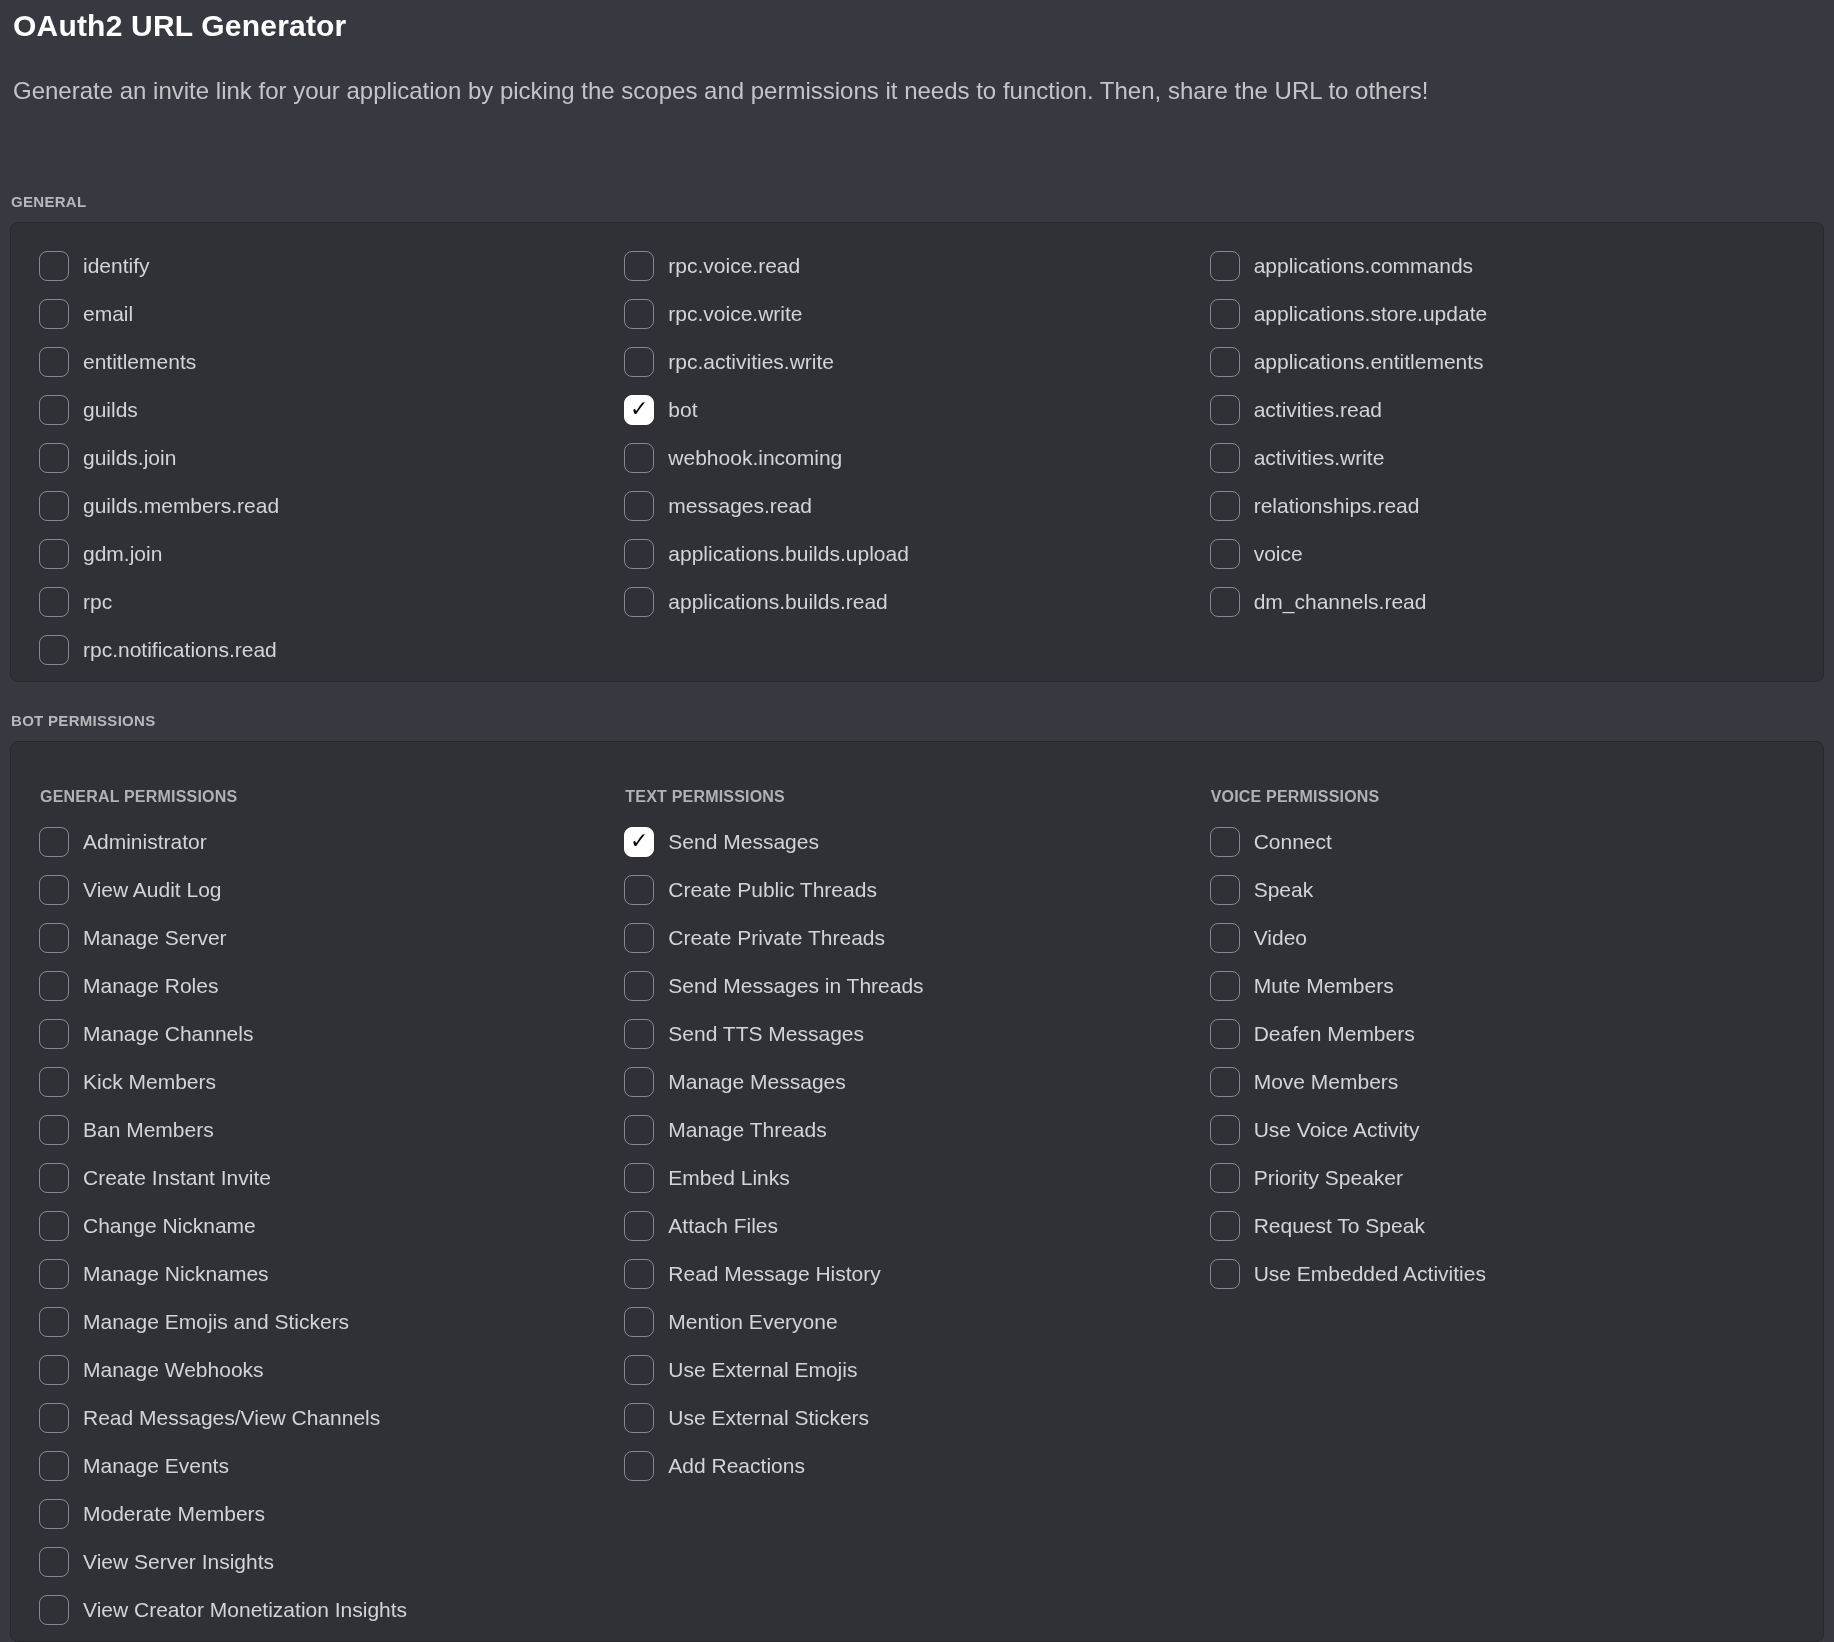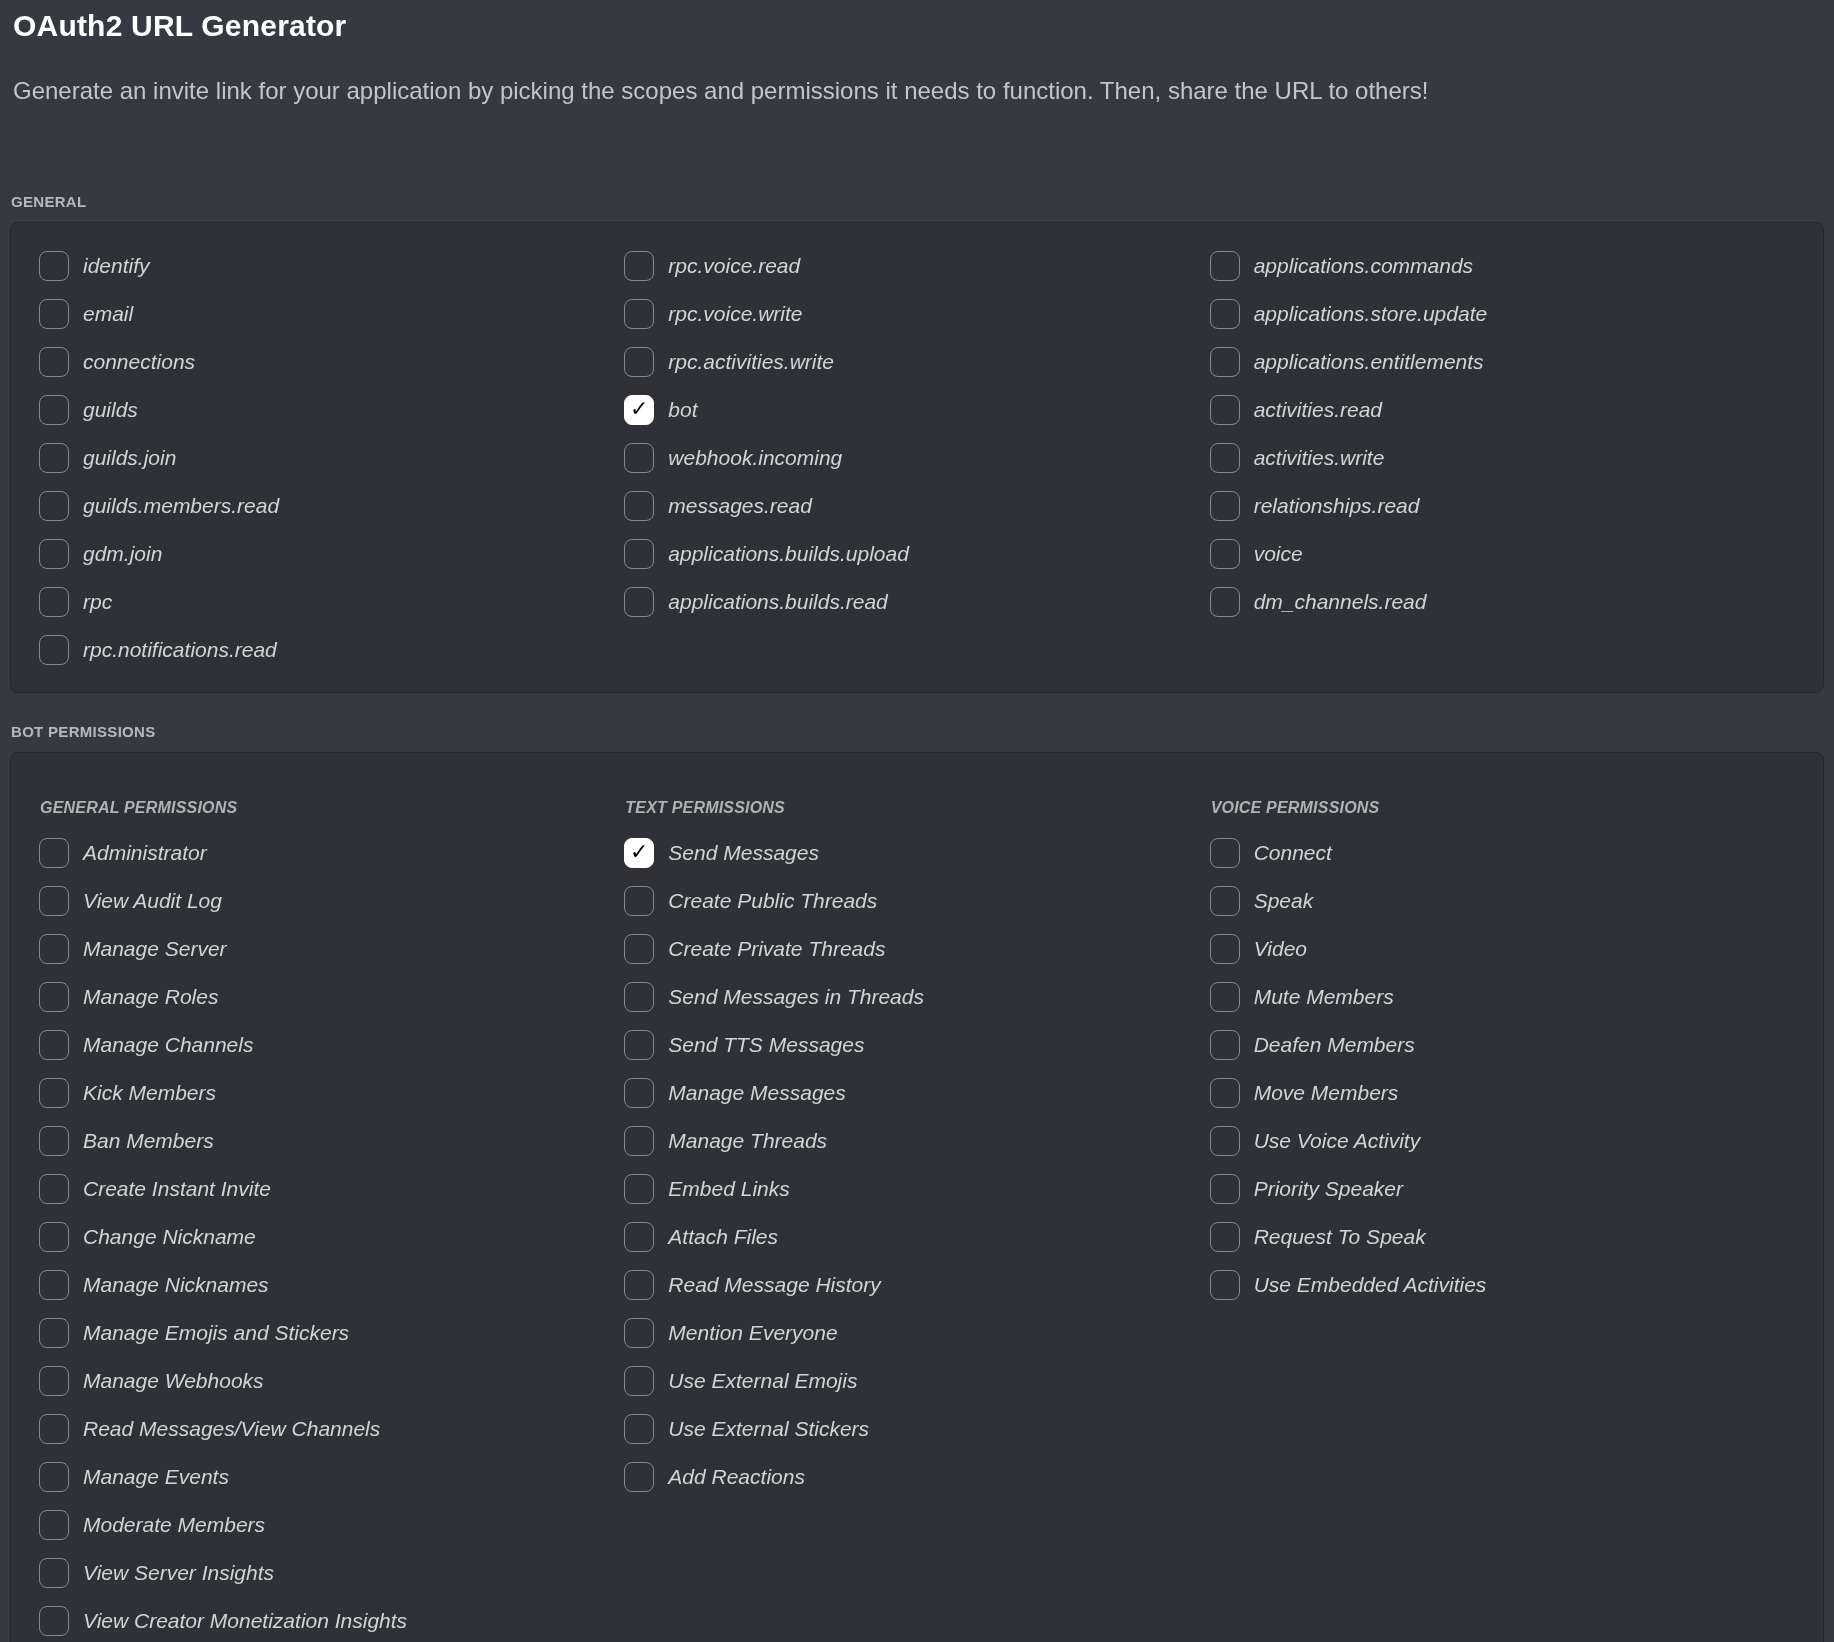--- a/index.html
+++ b/index.html
@@ -34,22 +34,21 @@
     letter-spacing: 0.3px;
     line-height: 20px;
     margin: 86px 0 10px 1px;
   }
   .section-label.second { margin-top: 29px; }
 
   .panel {
     background: var(--panel-bg, #2f3136);
     border: 1px solid var(--panel-border, #25272b);
     border-radius: 8px;
-    padding: 28px 28px 27px 28px;
-    font-style: italic;
+    padding: 28px 28px 16px 28px;
   }
   .columns {
     display: grid;
     grid-template-columns: 1fr 1fr 1fr;
     align-items: start;
   }
   .col-header {
     color: var(--col-header-color, #b0b2b5);
     font-size: 16px;
     font-weight: bold;
@@ -108,21 +107,21 @@
           <div class="checkbox-row">
             <span class="checkbox"></span>
             <span class="row-label">identify</span>
           </div>
           <div class="checkbox-row">
             <span class="checkbox"></span>
             <span class="row-label">email</span>
           </div>
           <div class="checkbox-row">
             <span class="checkbox"></span>
-            <span class="row-label">connections</span>
+            <span class="row-label">entitlements</span>
           </div>
           <div class="checkbox-row">
             <span class="checkbox"></span>
             <span class="row-label">guilds</span>
           </div>
           <div class="checkbox-row">
             <span class="checkbox"></span>
             <span class="row-label">guilds.join</span>
           </div>
           <div class="checkbox-row">

